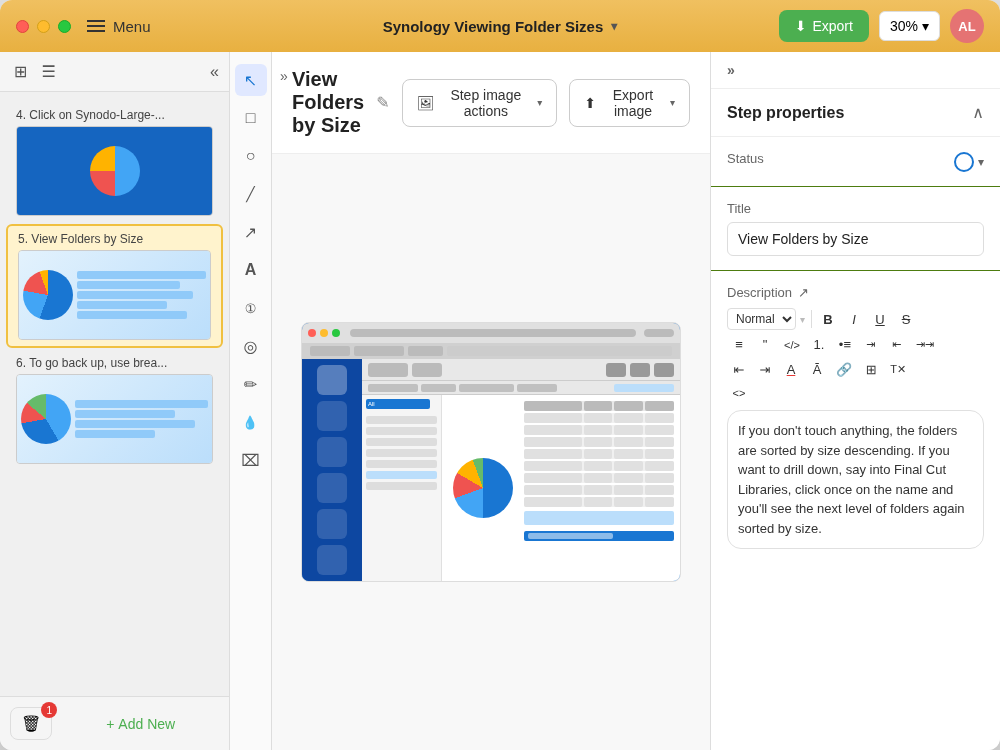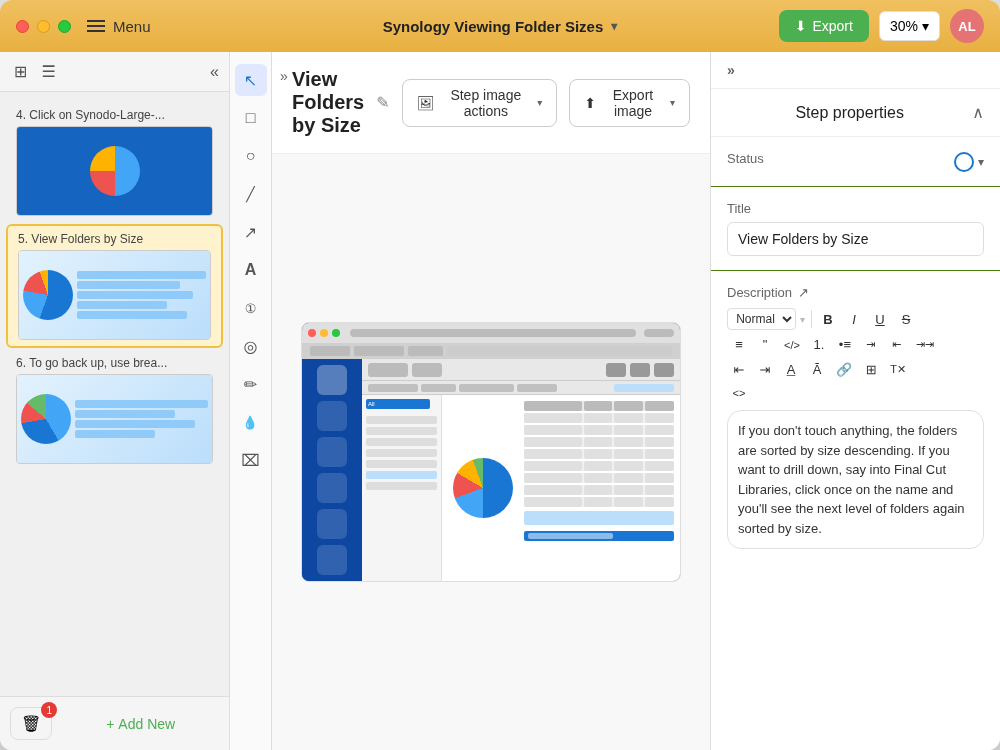--- a/index.html
+++ b/index.html
@@ -520,24 +520,23 @@
       flex-shrink: 0;
     }
     .right-panel-header {
       display: flex;
       align-items: center;
       padding: 14px 16px;
       border-bottom: 1px solid #eee;
     }
     .panel-title {
       font-size: 16px;
-      font-weight: 400;
+      font-weight: 700;
       color: #222;
       flex: 1;
-      text-align: center;
     }
     .collapse-panel-btn {
       background: none;
       border: none;
       cursor: pointer;
       color: #666;
       font-size: 16px;
     }
     .expand-btn {
       background: none;
@@ -612,21 +611,20 @@
       min-width: 24px;
       text-align: center;
     }
     .desc-select {
       border: 1px solid #ddd;
       border-radius: 4px;
       padding: 2px 4px;
       font-size: 12px;
       color: #333;
       background: white;
-      text-align: center;
     }
     .divider { width: 1px; height: 18px; background: #ddd; margin: 0 2px; }
     .desc-text {
       font-size: 13px;
       color: #333;
       line-height: 1.5;
       border: 1px solid #e0e0e0;
       border-radius: 14px;
       padding: 10px;
       min-height: 130px;

